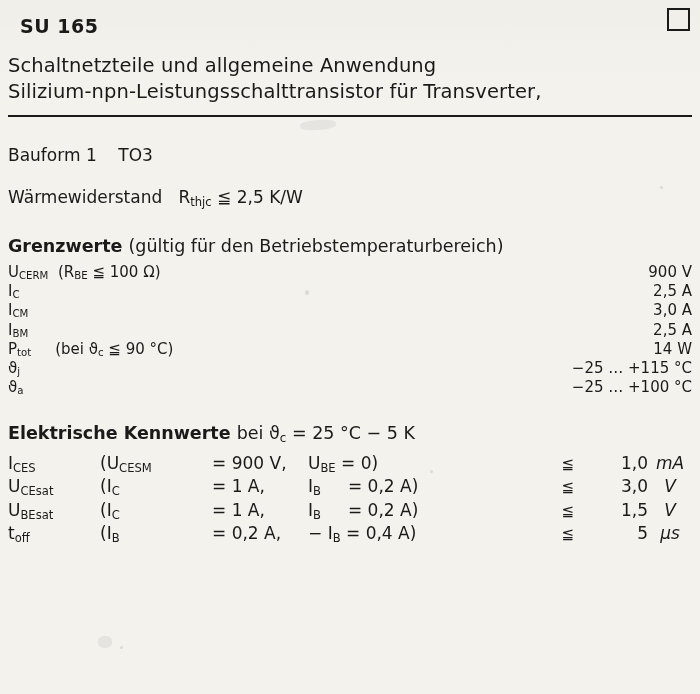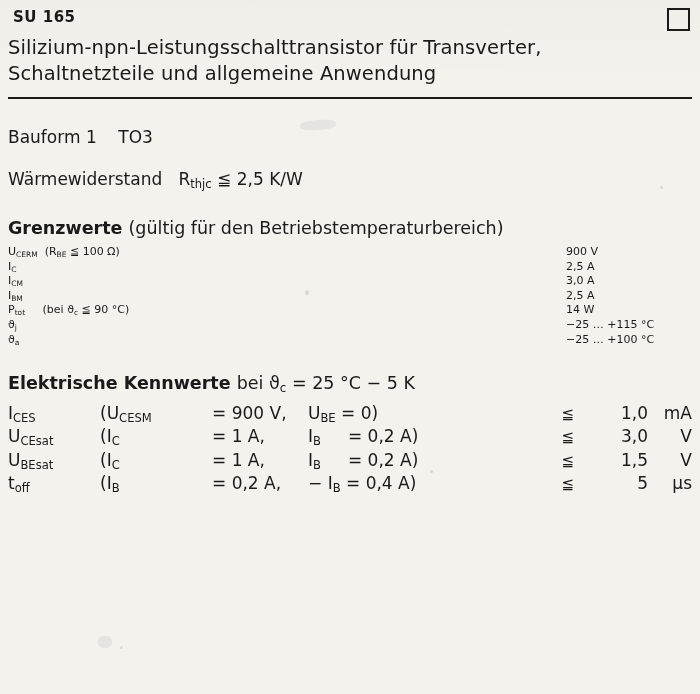--- a/index.html
+++ b/index.html
@@ -32,25 +32,25 @@
     right: 8px;
   }
 
   
   .title-row {
     display: flex;
     align-items: flex-start;
     justify-content: space-between;
   }
   .type-name {
-    font-size: 15px;
+    font-size: 19px;
     font-weight: bold;
     letter-spacing: 0.5px;
     line-height: 1.1;
-    margin: 5px;
+    margin: 12px;
   }
   .corner-box {
     width: 19px;
     height: 19px;
     border: 2.5px solid #1a1a1a;
     margin-top: 4px;
     margin-right: 2px;
   }
   .subtitle {
     font-size: 19.5px;
@@ -90,31 +90,32 @@
     margin-top: 26px;
   }
   .section-head .normal {
     font-weight: normal;
   }
 
   
   table.vals {
     border-collapse: collapse;
     width: 100%;
-    font-size: 11px;
+    font-size: 15px;
     margin-top: 6px;
   }
   table.vals td {
     padding: 0.5px 0;
     vertical-align: baseline;
     white-space: pre;
   }
   td.sym { width: 190px; }
   td.cond { }
   td.num {
+    text-align: right;
     width: 126px;
     padding-right: 2px;
     margin-left: 11px;
   }
 
   
   table.elec {
     border-collapse: collapse;
     width: 100%;
     font-size: 17px;
@@ -134,22 +135,23 @@
     text-align: right;
     font-size: 15px;
   }
   td.eval {
     width: 74px;
     text-align: right;
     padding-right: 2px;
   }
   td.eunit {
     width: 44px;
-    text-align: right;
+    text-align: center;
     padding-left: 7px;
+    font-style: italic;
   }
 
   
   .speckle {
     position: absolute;
     background: rgba(0,0,0,0.10);
     border-radius: 50%;
     pointer-events: none;
   }
   .smudge {
@@ -172,22 +174,22 @@
   <div class="speckle" style="left:660px; top:186px; width:3px; height:3px;"></div>
 
   <div class="inner">
 
     <div class="title-row">
       <h1 class="type-name">SU 165</h1>
       <div class="corner-box"></div>
     </div>
 
     <div class="subtitle">
+      <span class="line">Schaltnetzteile und allgemeine Anwendung</span>
       <span class="line">Silizium-npn-Leistungsschalttransistor für Transverter,</span>
-      <span class="line">Schaltnetzteile und allgemeine Anwendung</span>
     </div>
 
     <hr class="rule">
 
     <div class="block spaced-2">
       <span>Bauform 1</span><span>&nbsp;&nbsp;&nbsp;&nbsp;</span><span>TO3</span>
     </div>
 
     <div class="block spaced-1">
       <span>Wärmewiderstand</span><span>&nbsp;&nbsp;&nbsp;</span><span>R</span><sub>thjc</sub><span>&nbsp;</span><span>≦</span><span>&nbsp;</span><span>2,5 K/W</span>

